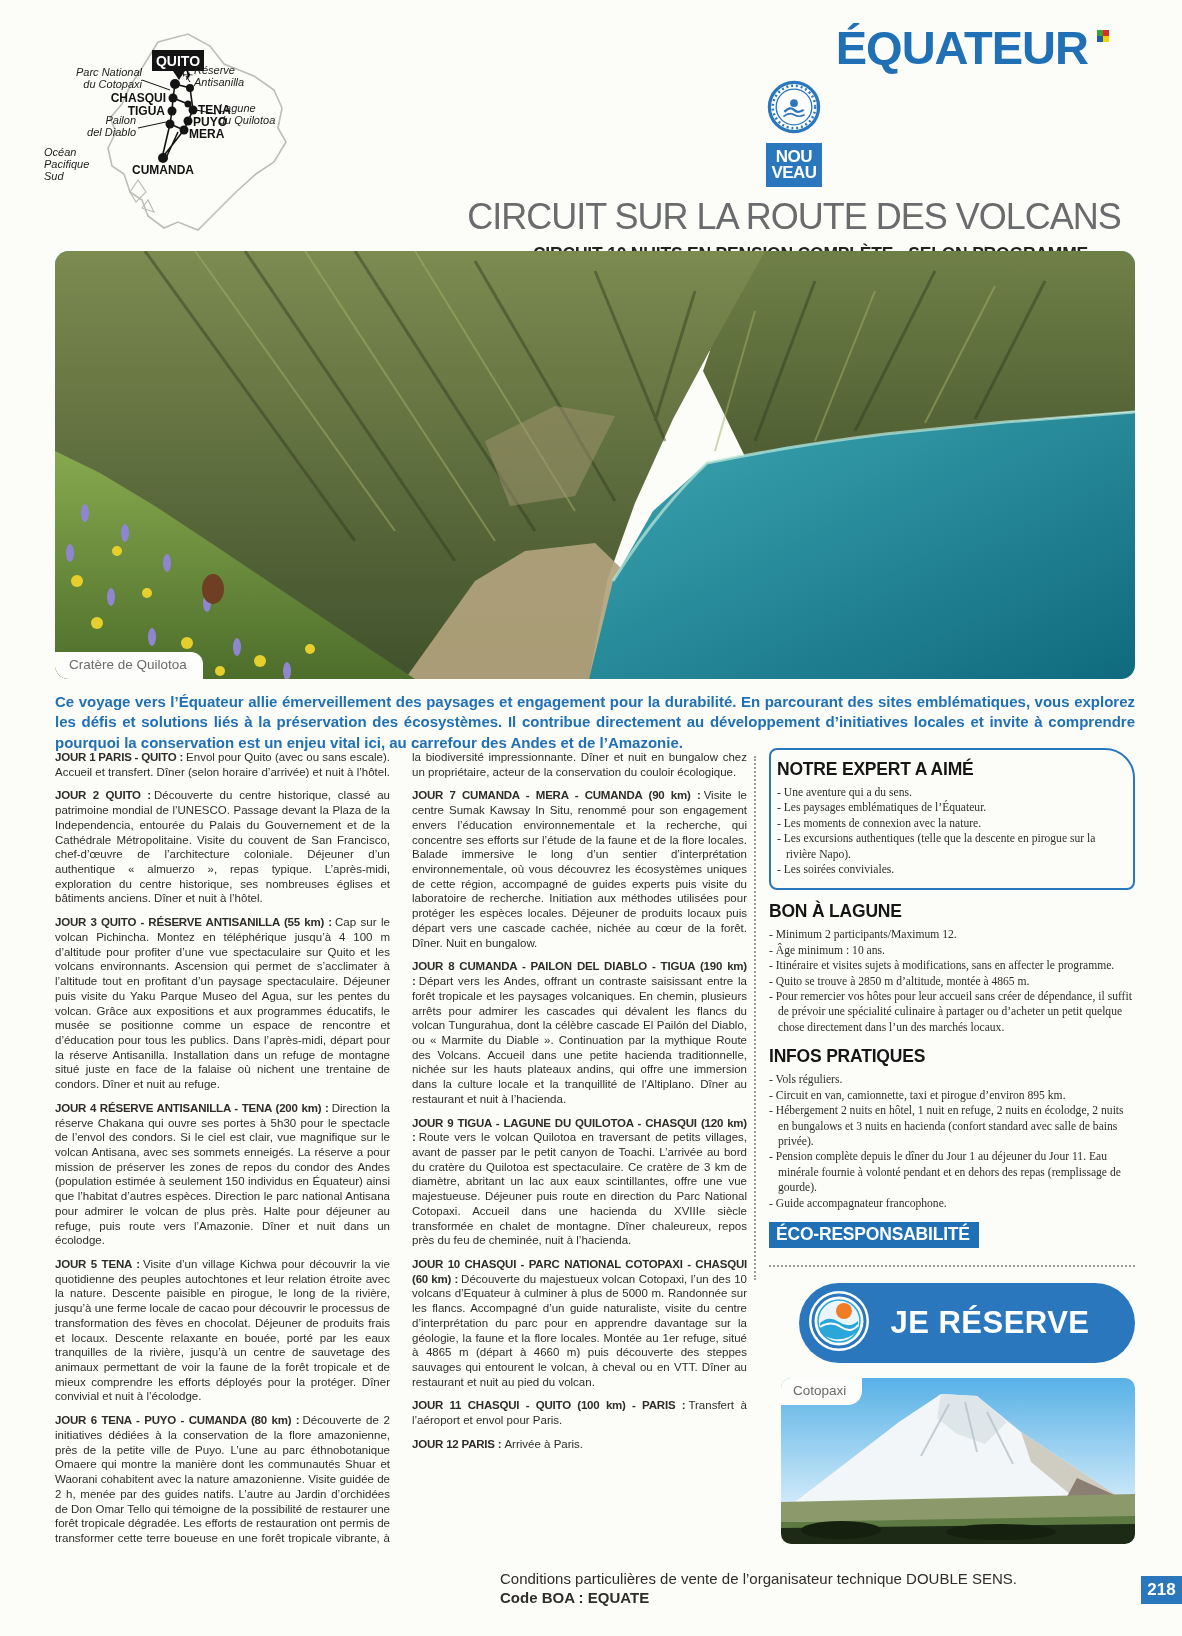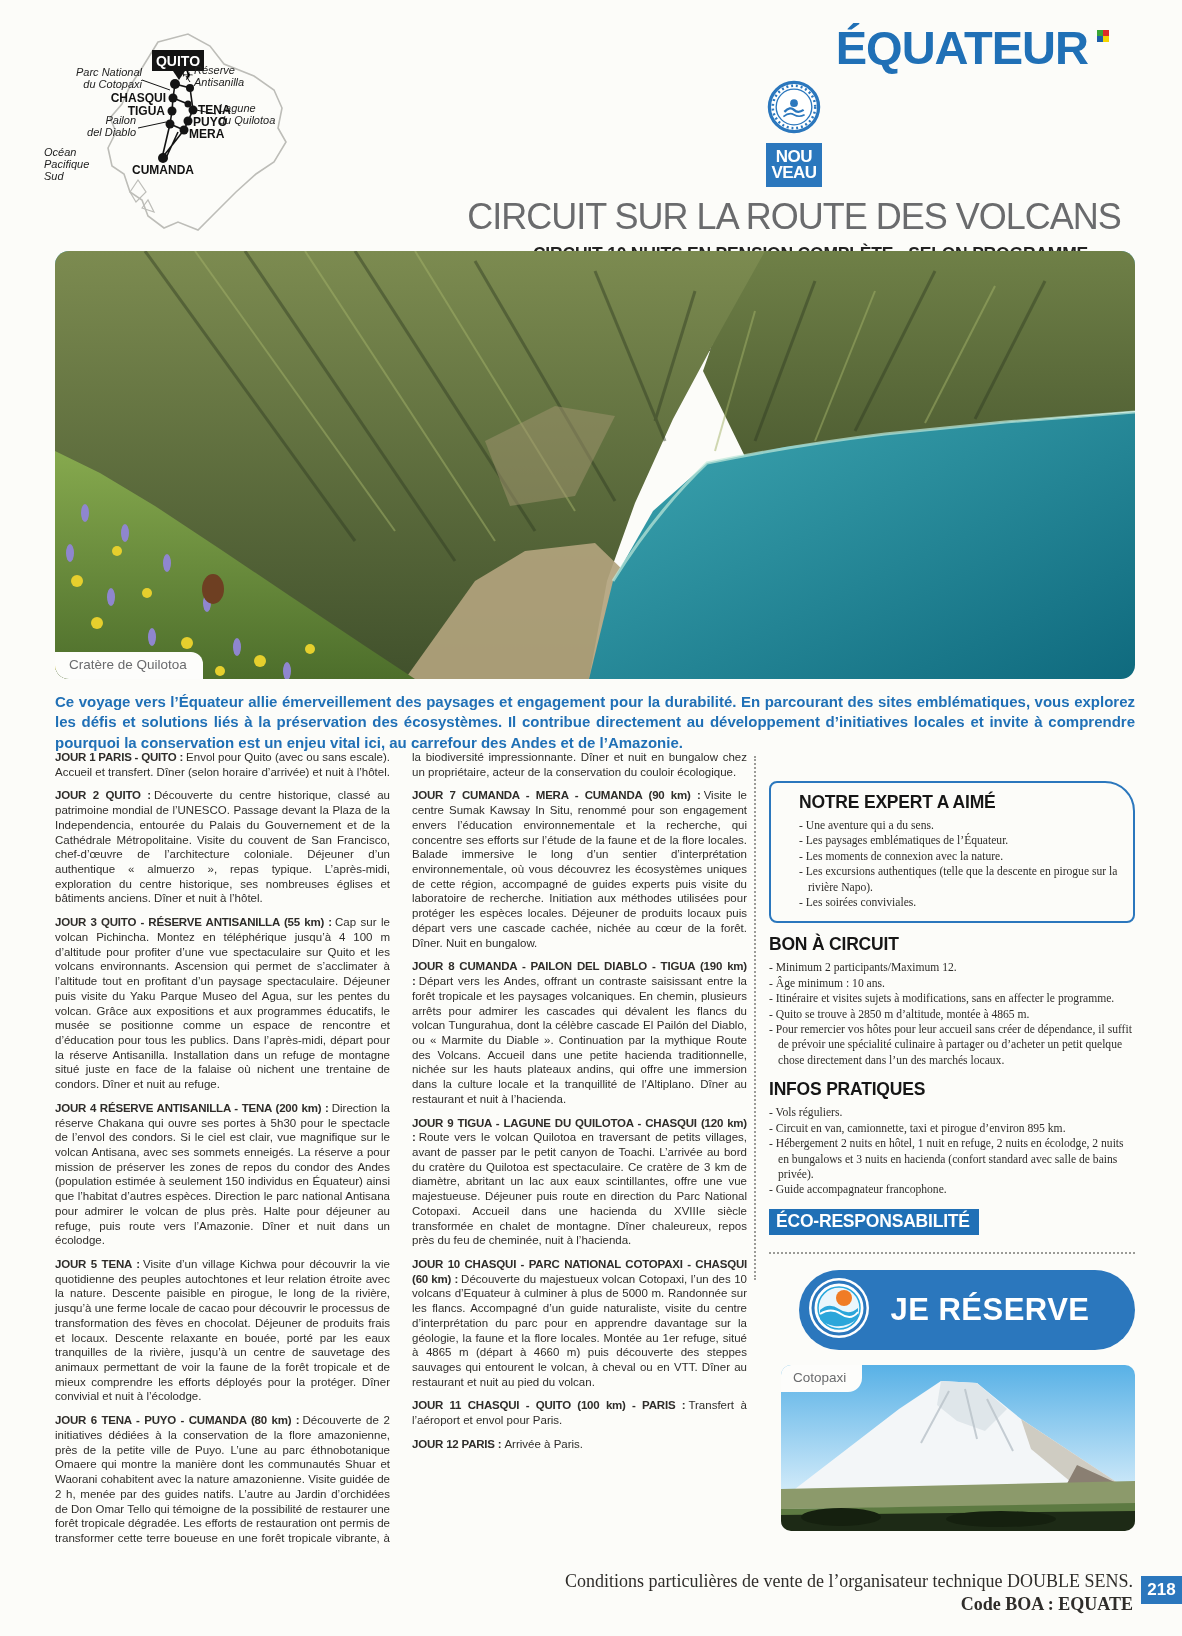--- a/index.html
+++ b/index.html
@@ -40,38 +40,38 @@
   
   .itin{position:absolute;left:55px;top:750px;width:692px;height:818px;
         columns:2;column-gap:22px;column-fill:auto;
         font-size:11.5px;line-height:1.28;text-align:justify;color:#2f2d2a;}
   .itin p{margin:0 0 9px 0;}
   .itin b{letter-spacing:-.2px;margin-right:3px;}
 
   
   .vdots{position:absolute;left:754px;top:756px;height:524px;border-left:2px dotted #9b9b97;}
   .side{position:absolute;left:769px;top:748px;width:366px;}
-  .expert-box{border:2.5px solid #2b77bd;border-radius:8px 30px 8px 8px;padding:9px 13px 11px 28px;margin-bottom:11px;margin-top:33px;}
+  .expert-box{border:2.5px solid #2b77bd;border-radius:8px 30px 8px 8px;padding:9px 13px 11px 6px;margin-bottom:11px;}
   .side h3{margin:0 0 5px 0;font-size:17.5px;color:#161616;letter-spacing:-.2px;}
   .side-sec{margin-bottom:11px;}
   .side-item{font-size:11.6px;line-height:1.33;color:#2f2d2a;padding-left:9px;text-indent:-9px;font-family:Liberation Serif, serif;}
   .eco-title{display:inline-block;background:#2070b6;color:#fff;font-weight:bold;font-size:17.5px;
              padding:2px 9px 3px 7px;margin:0 0 6px 0;letter-spacing:-.2px;}
   .hdots{border-top:2px dotted #9b9b97;margin:10px 0 0 0;}
   .reserve-btn{margin:16px 0 0 30px;width:336px;height:80px;background:#2b77bd;border-radius:42px;
                display:flex;align-items:center;border:none;cursor:pointer;padding:0;justify-content:flex-end;}
   .reserve-btn .logo{margin-left:8px;flex:0 0 auto;}
   .reserve-btn .lbl{flex:1;text-align:center;color:#fff;font-weight:bold;font-size:31px;
                     letter-spacing:.5px;padding-right:26px;font-family:"Liberation Sans",sans-serif;}
   .cotopaxi{position:relative;margin:15px 0 0 12px;width:354px;height:166px;border-radius:10px;overflow:hidden;}
   .cotopaxi svg{display:block;width:100%;height:100%;}
 
   
-  .footer{position:absolute;left:500px;top:1570px;width:633px;text-align:right;font-size:18px;
-          color:#2f2d2a;line-height:1.25;font-family:Liberation Serif, serif;}
+  .footer{position:absolute;left:500px;top:1570px;width:633px;text-align:left;font-size:15px;
+          color:#2f2d2a;line-height:1.25;}
   .footer b{display:block;}
   .pagenum{position:absolute;left:1141px;top:1576px;width:41px;height:28px;background:#2b77bd;
            color:#fff;font-weight:bold;font-size:17px;display:flex;align-items:center;justify-content:center;}
 
   .map text{font-family:"Liberation Sans",sans-serif;}
   .map .city{font-weight:bold;font-size:12px;fill:#111;}
   .map .plc{font-style:italic;font-size:11px;fill:#222;}
 </style>
 </head>
 <body>
@@ -273,33 +273,34 @@
     <div class="expert-box">
       <h3>NOTRE EXPERT A AIMÉ</h3>
       <div class="side-item">- Une aventure qui a du sens.</div>
       <div class="side-item">- Les paysages emblématiques de l’Équateur.</div>
       <div class="side-item">- Les moments de connexion avec la nature.</div>
       <div class="side-item">- Les excursions authentiques (telle que la descente en pirogue sur la rivière Napo).</div>
       <div class="side-item">- Les soirées conviviales.</div>
     </div>
 
     <div class="side-sec">
-      <h3>BON À CIRCUIT</h3>
+      <h3>BON À LAGUNE</h3>
       <div class="side-item">- Minimum 2 participants/Maximum 12.</div>
       <div class="side-item">- Âge minimum : 10 ans.</div>
       <div class="side-item">- Itinéraire et visites sujets à modifications, sans en affecter le programme.</div>
       <div class="side-item">- Quito se trouve à 2850 m d’altitude, montée à 4865 m.</div>
       <div class="side-item">- Pour remercier vos hôtes pour leur accueil sans créer de dépendance, il suffit de prévoir une spécialité culinaire à partager ou d’acheter un petit quelque chose directement dans l’un des marchés locaux.</div>
     </div>
 
     <div class="side-sec">
       <h3>INFOS PRATIQUES</h3>
       <div class="side-item">- Vols réguliers.</div>
       <div class="side-item">- Circuit en van, camionnette, taxi et pirogue d’environ 895 km.</div>
       <div class="side-item">- Hébergement 2 nuits en hôtel, 1 nuit en refuge, 2 nuits en écolodge, 2 nuits en bungalows et 3 nuits en hacienda (confort standard avec salle de bains privée).</div>
+      <div class="side-item">- Pension complète depuis le dîner du Jour 1 au déjeuner du Jour 11. Eau minérale fournie à volonté pendant et en dehors des repas (remplissage de gourde).</div>
       <div class="side-item">- Guide accompagnateur francophone.</div>
     </div>
 
     <div class="side-sec">
       <div class="eco-title">ÉCO-RESPONSABILITÉ</div>
     </div>
 
     <div class="hdots"></div>
 
     <button class="reserve-btn">

